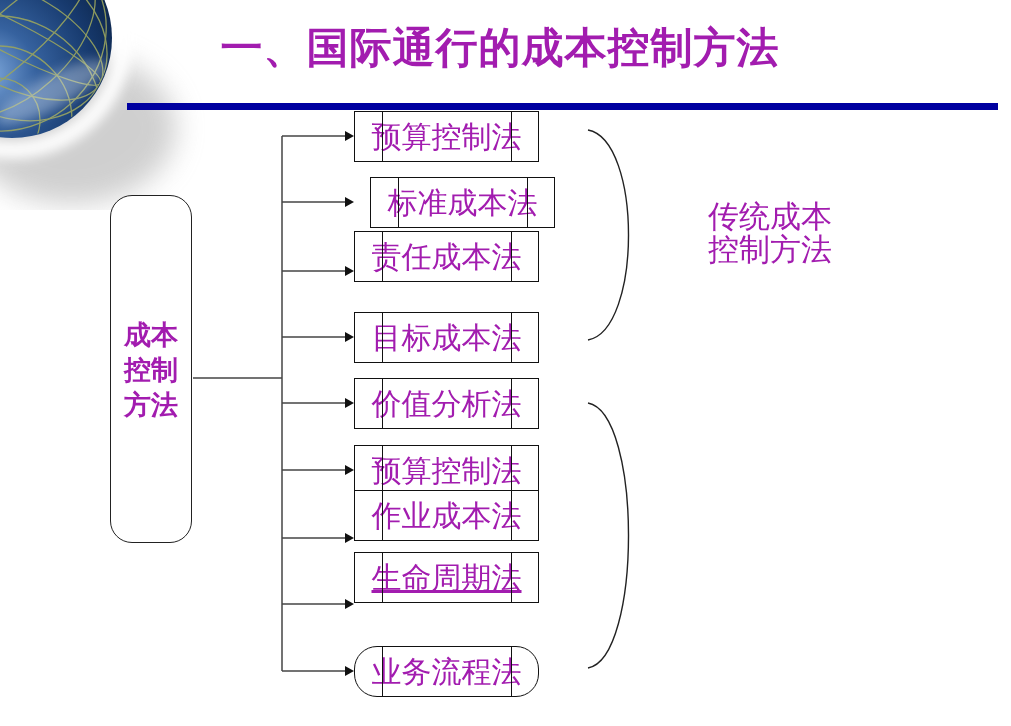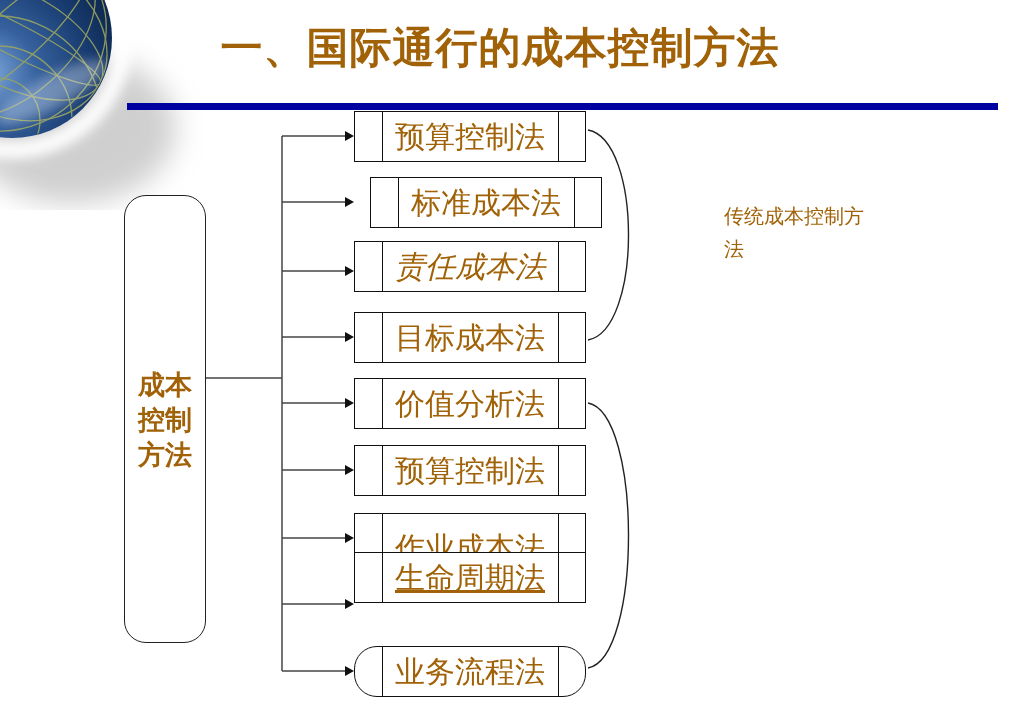--- a/index.html
+++ b/index.html
@@ -2,75 +2,74 @@
 <html><head>
 <meta charset="utf-8">
 <style>
   html,body{margin:0;padding:0;background:#ffffff;}
   .slide{
     position:relative;
     width:1011px;height:726px;
     background:#ffffff;
     overflow:hidden;
     font-family:"DejaVu Serif","Liberation Serif",serif;
-    color:#a16207;
+    color:#a21caf;
   }
   .title{
     position:absolute;left:0;top:20px;width:1000px;
     text-align:center;
     font-size:42px;font-weight:bold;
     letter-spacing:1px;
     white-space:nowrap;
   }
   .rule{
     position:absolute;left:127px;top:103px;
     width:871px;height:7px;
     background:#0000A0;
   }
   .globe{position:absolute;left:0;top:0;}
   .connectors{position:absolute;left:0;top:0;}
   .root-node{
-    position:absolute;left:124px;top:195px;
-    width:82px;height:448px;
+    position:absolute;left:110px;top:195px;
+    width:82px;height:348px;
     border:1.5px solid #222;
     border-radius:22px;
     display:flex;align-items:center;justify-content:center;
     box-sizing:border-box;
     background:#fff;
   }
   .root-node .lbl{
     width:60px;
     font-size:27px;font-weight:bold;line-height:35px;
     text-align:center;
     word-break:break-all;
   }
   .method-box{
     position:absolute;left:354px;
-    width:232px;height:51px;
+    width:185px;height:51px;
     border:1.4px solid #111;
     box-sizing:border-box;
     background:#fff;
     display:flex;align-items:center;justify-content:center;
   }
   .method-box::before,.method-box::after{
     content:"";position:absolute;top:0;bottom:0;width:1.4px;background:#111;
   }
   .method-box::before{left:27px;}
   .method-box::after{right:26px;}
   .method-box .lbl{
     font-size:30px;line-height:30px;
     letter-spacing:0px;
     white-space:nowrap;
   }
   .group-label{
     position:absolute;left:708px;
     width:152px;
-    font-size:20px;line-height:33px;
+    font-size:31px;line-height:33px;
     word-break:break-all;
-    margin-left:16px;
   }
   .group-label.traditional{top:200px;}
   .group-label.modern{top:510px;}
 </style>
 </head>
 <body>
 
 <div class="slide">
 
   <svg class="globe" width="210" height="210" viewBox="0 0 210 210" aria-hidden="true">
@@ -153,33 +152,33 @@
   <div class="root-node">
     <div class="lbl">成本控制方法</div>
   </div>
 
   <div class="method-box" style="top:111px;">
     <span class="lbl">预算控制法</span>
   </div>
   <div class="method-box" style="top:177px;margin-left:16px;">
     <span class="lbl">标准成本法</span>
   </div>
-  <div class="method-box" style="top:241px;font-style:italic;">
+  <div class="method-box" style="top:231px;">
     <span class="lbl">责任成本法</span>
   </div>
   <div class="method-box" style="top:312px;text-align:center;">
     <span class="lbl">目标成本法</span>
   </div>
   <div class="method-box" style="top:378px;">
     <span class="lbl">价值分析法</span>
   </div>
   <div class="method-box" style="top:445px;">
     <span class="lbl">预算控制法</span>
   </div>
-  <div class="method-box" style="top:513px;align-items:flex-end;">
+  <div class="method-box" style="top:490px;">
     <span class="lbl">作业成本法</span>
   </div>
   <div class="method-box" style="top:552px;text-decoration:underline;">
     <span class="lbl">生命周期法</span>
   </div>
   <div class="method-box" style="top:646px;border-radius:23px;">
     <span class="lbl">业务流程法</span>
   </div>
 
   <div class="group-label traditional">传统成本控制方法</div>

